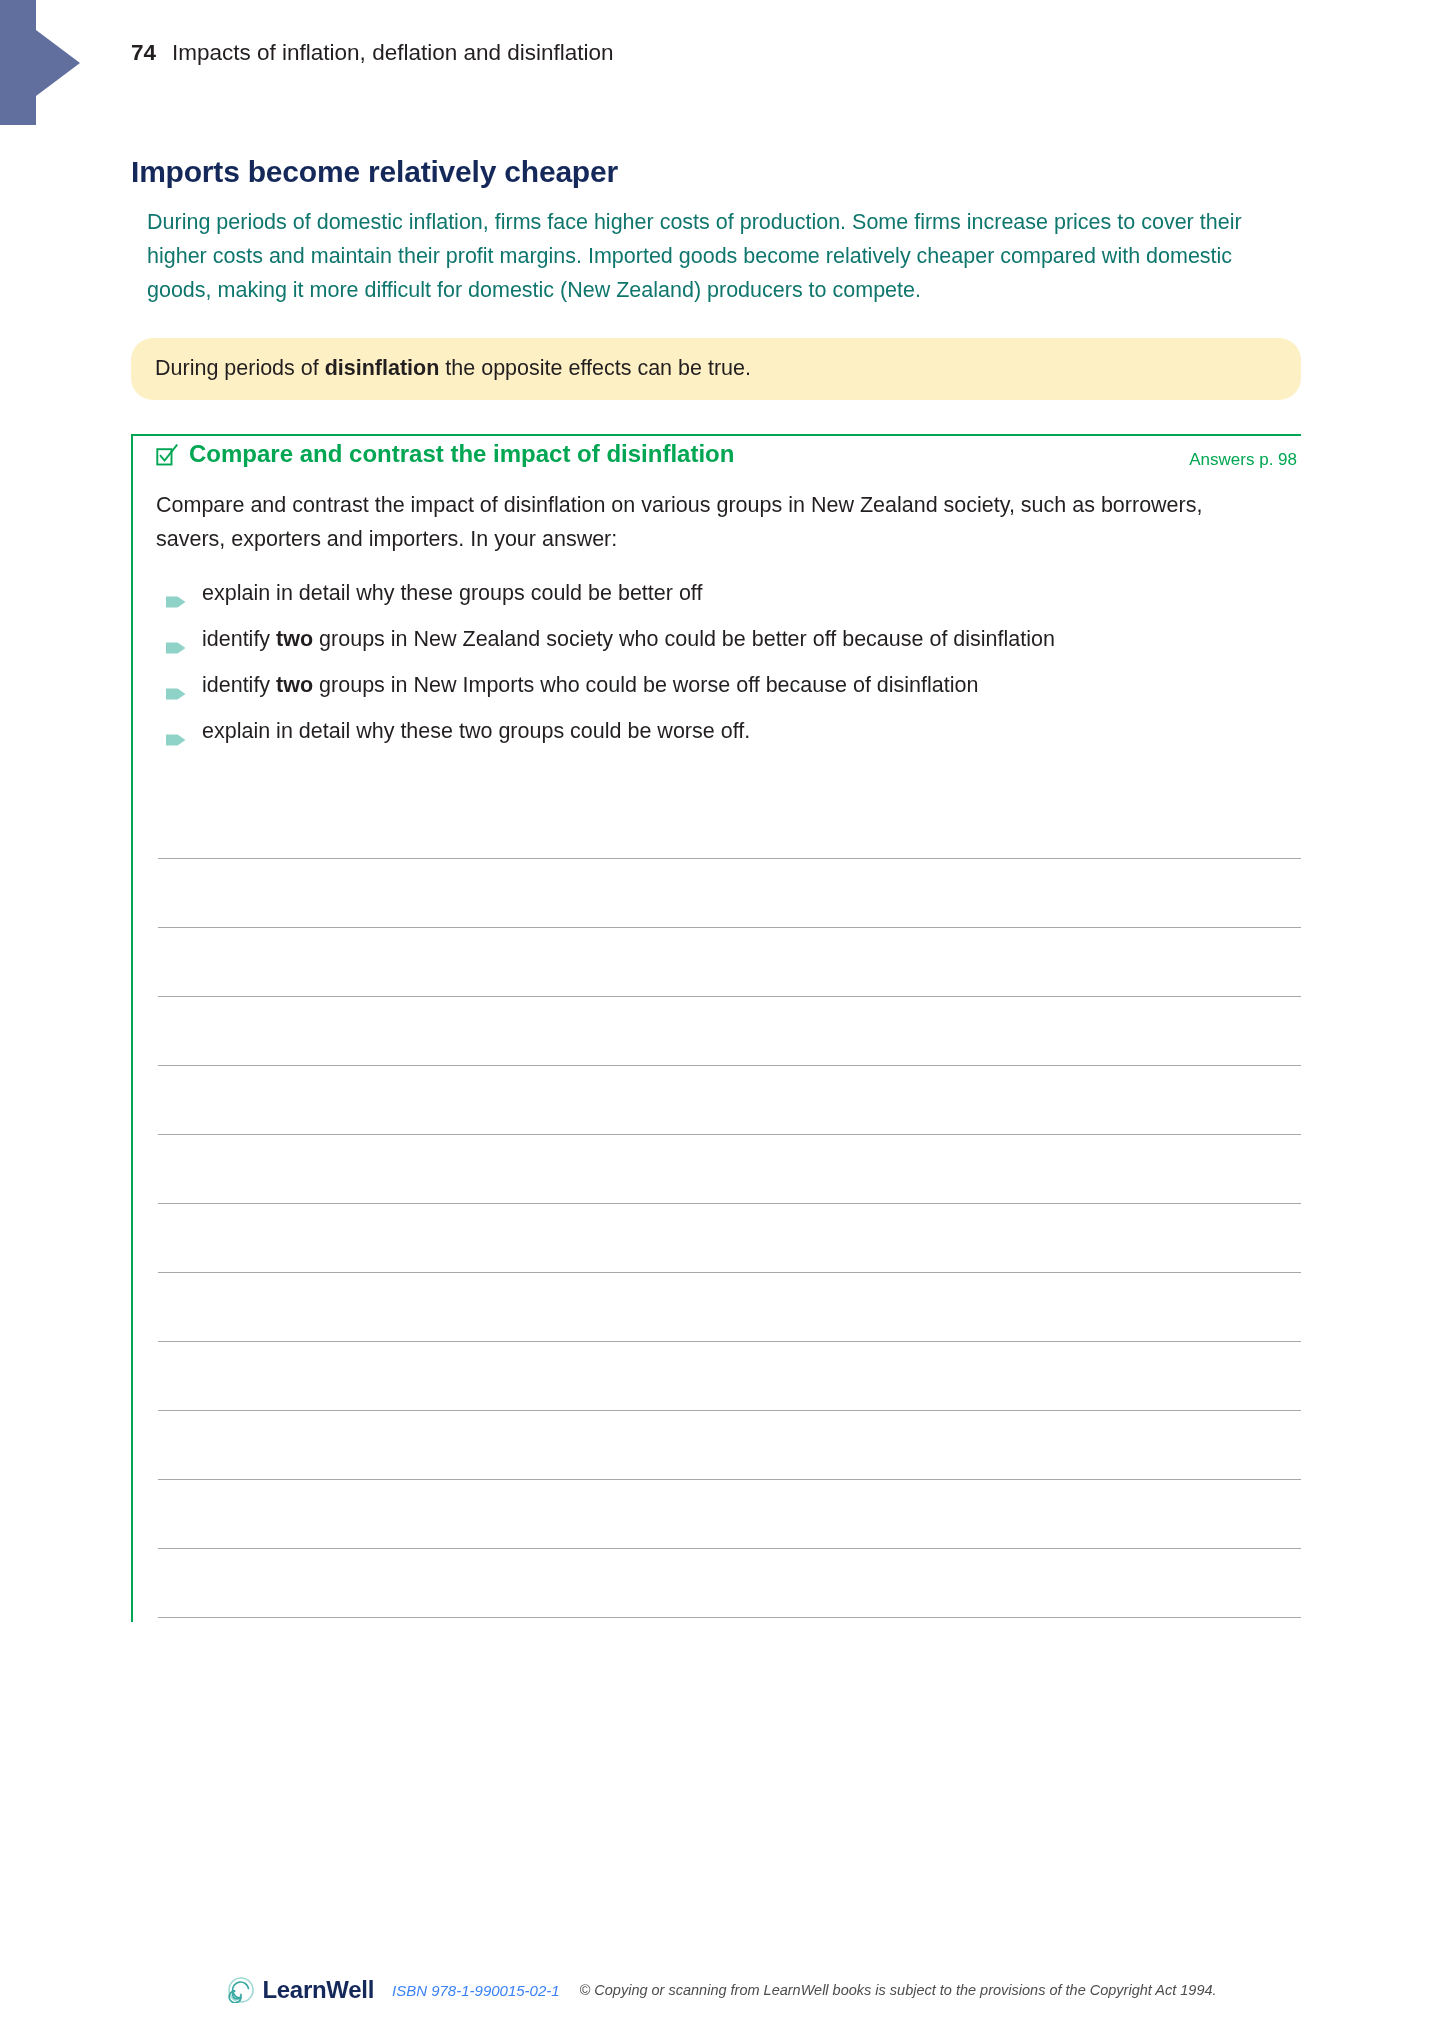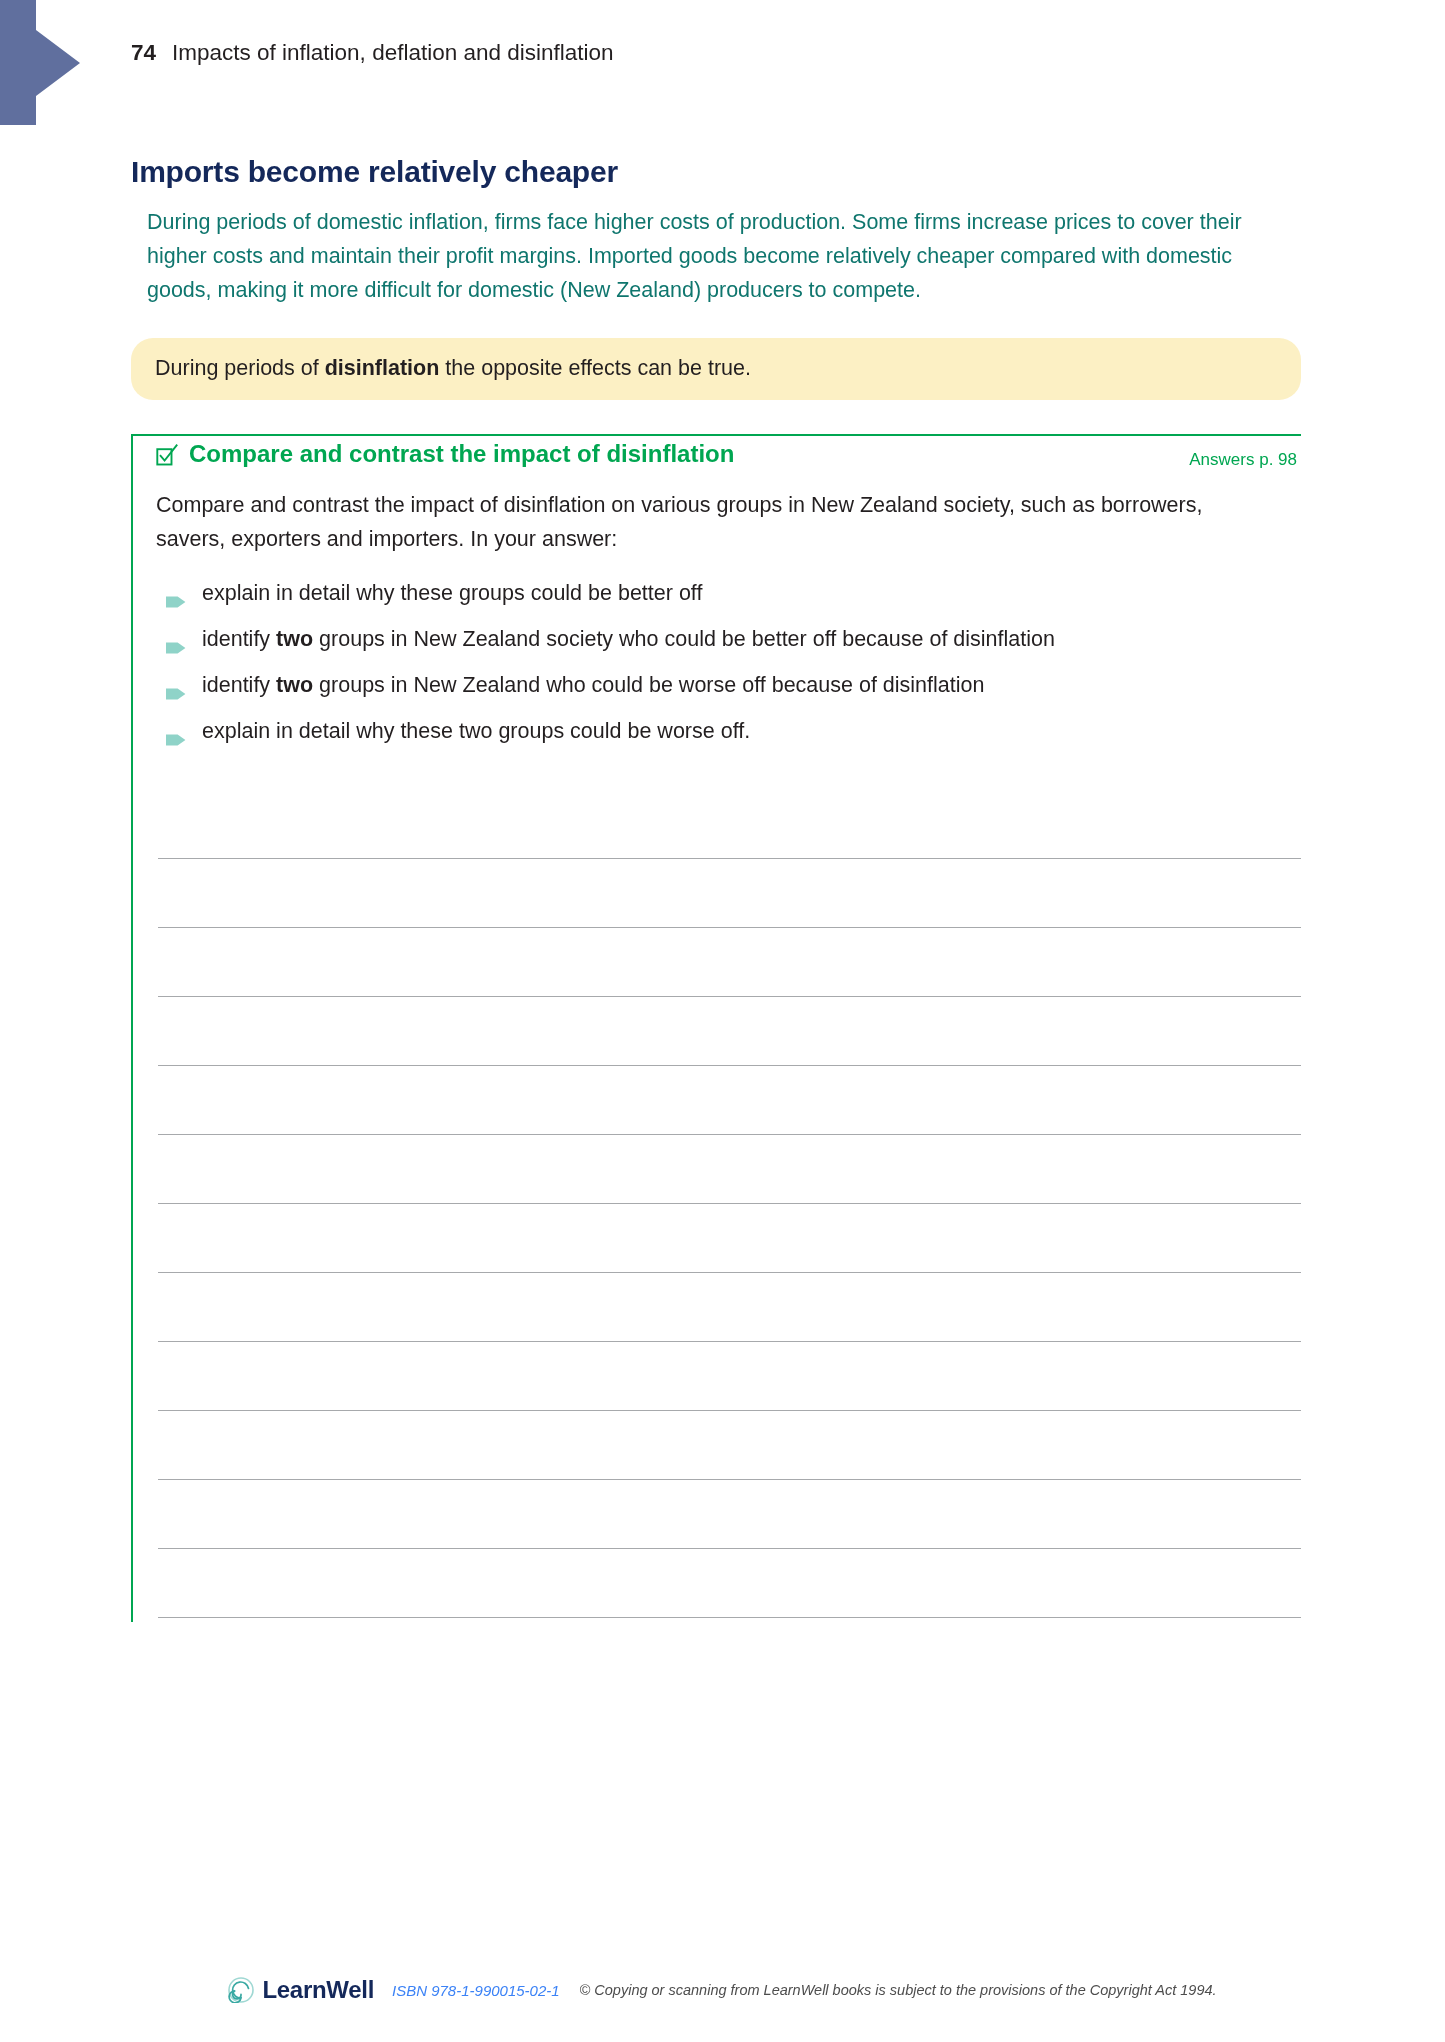--- a/index.html
+++ b/index.html
@@ -271,21 +271,21 @@
             </svg>
           </span>
           <span>identify </span><b>two</b><span> groups in New Zealand society who could be better off because of disinflation</span>
         </li>
         <li>
           <span class="bullet-pennant">
             <svg viewBox="0 0 20 14" width="20" height="14" xmlns="http://www.w3.org/2000/svg">
               <path d="M0 1.4 H11.6 L19.4 7 L11.6 12.6 H0 Z" fill="#8fd3c8"></path>
             </svg>
           </span>
-          <span>identify </span><b>two</b><span> groups in New Zealand who could be worse off because of disinflation</span>
+          <span>identify </span><b>two</b><span> groups in New Imports who could be worse off because of disinflation</span>
         </li>
         <li>
           <span class="bullet-pennant">
             <svg viewBox="0 0 20 14" width="20" height="14" xmlns="http://www.w3.org/2000/svg">
               <path d="M0 1.4 H11.6 L19.4 7 L11.6 12.6 H0 Z" fill="#8fd3c8"></path>
             </svg>
           </span>
           <span>explain in detail why these two groups could be worse off.</span><b></b><span></span>
         </li>
       </ul>

